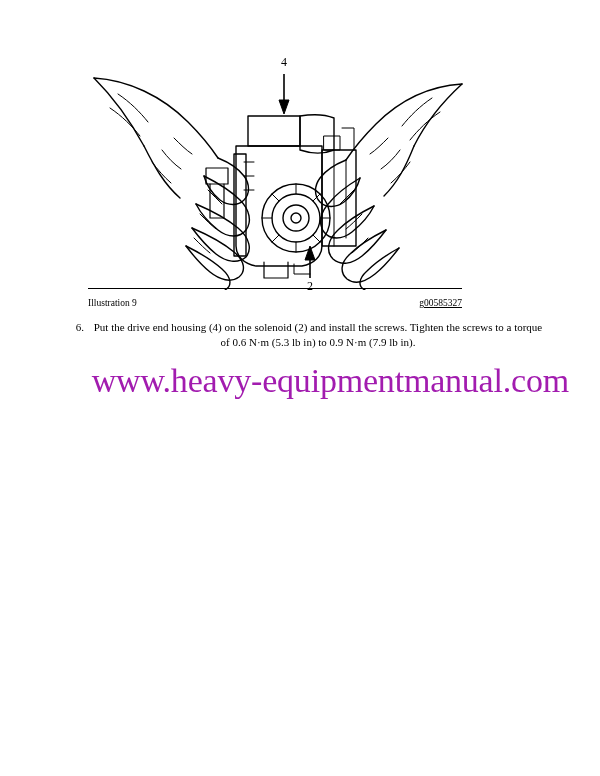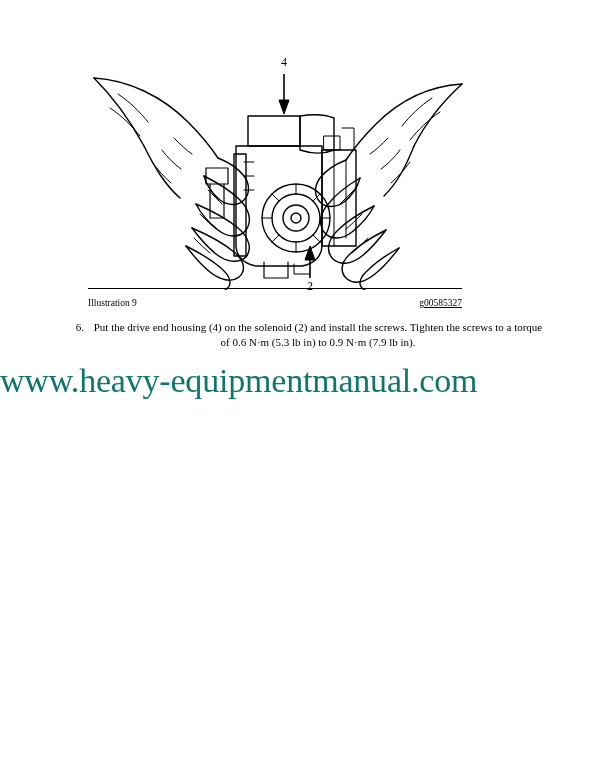--- a/index.html
+++ b/index.html
@@ -88,22 +88,22 @@
     display: block;
     text-align: center;
   }
 
   
   .watermark {
     position: absolute;
     left: 0;
     top: 362px;
     width: 569px;
-    text-align: left;
-    color: #0f766e;
+    text-align: right;
+    color: #a21caf;
     font-family: "Liberation Serif", serif;
     font-size: 34px;
     letter-spacing: -0.2px;
     white-space: nowrap;
   }
 </style>
 </head>
 <body>
 
 <div class="page">

